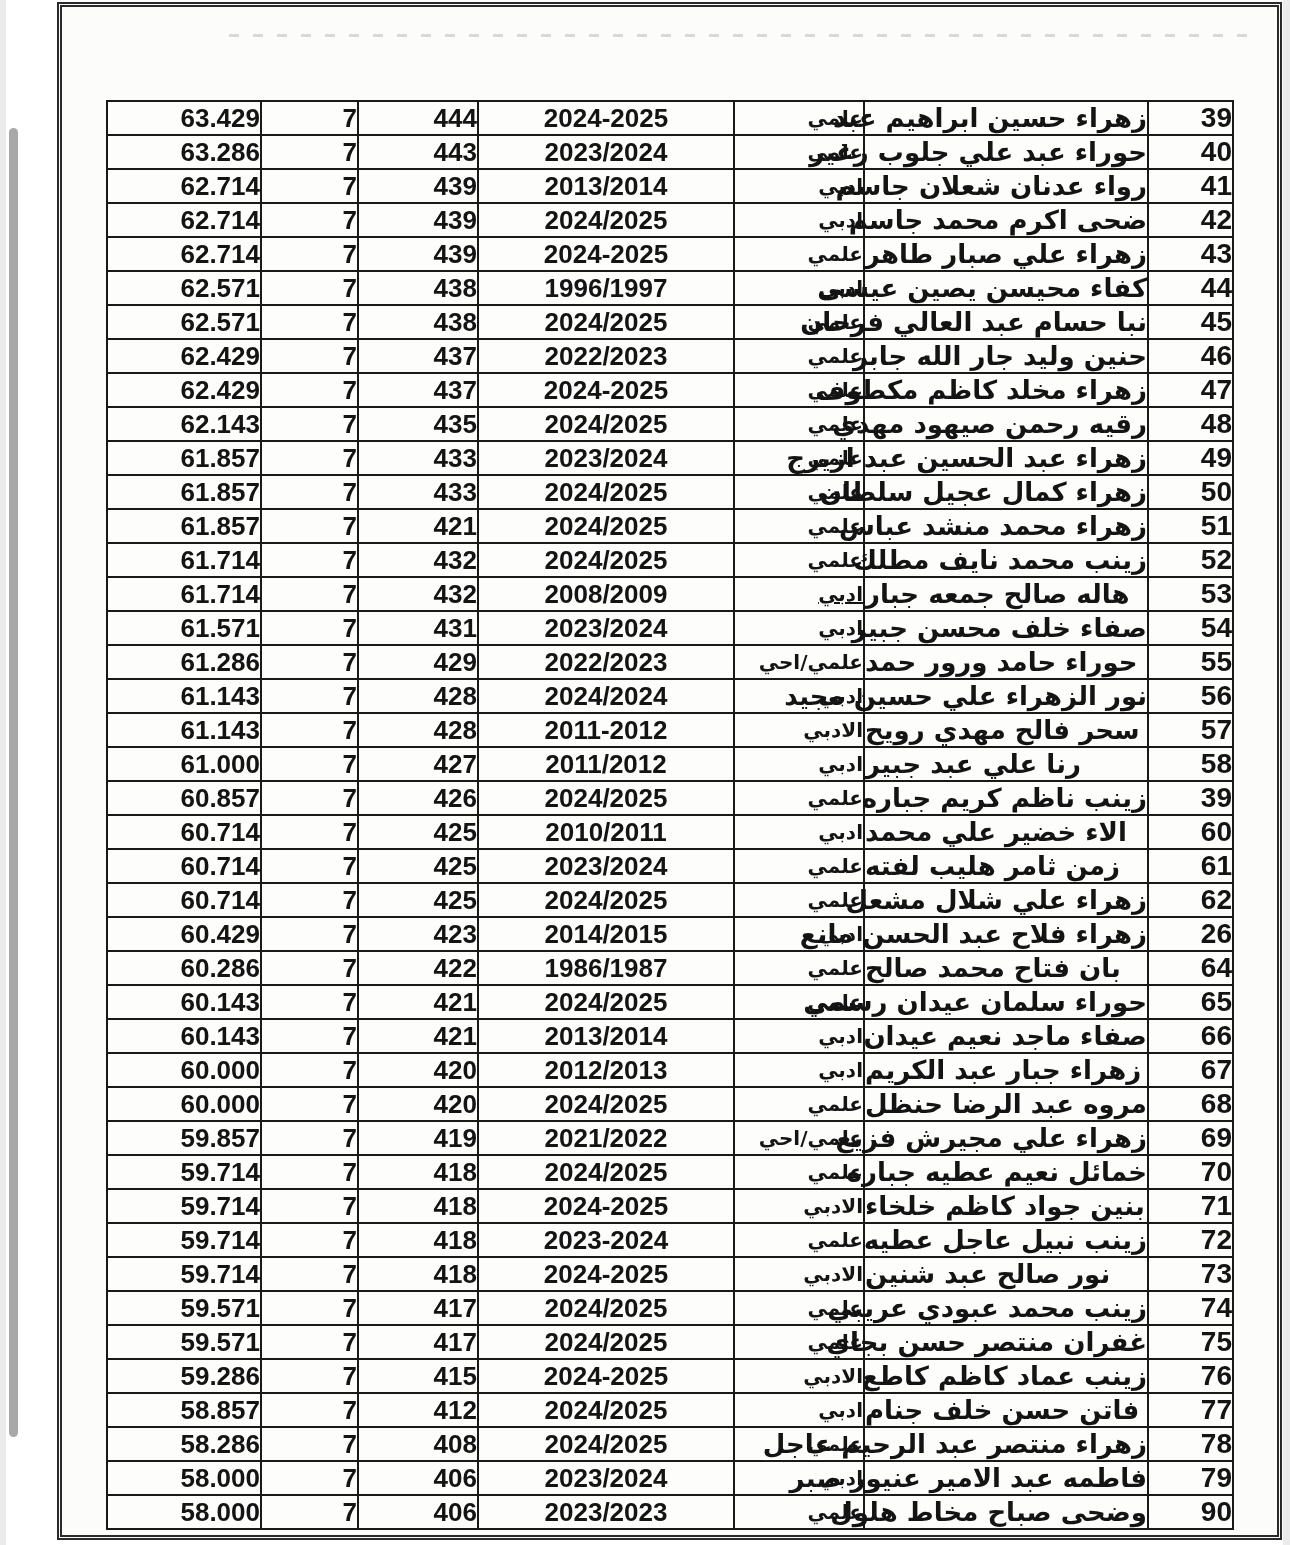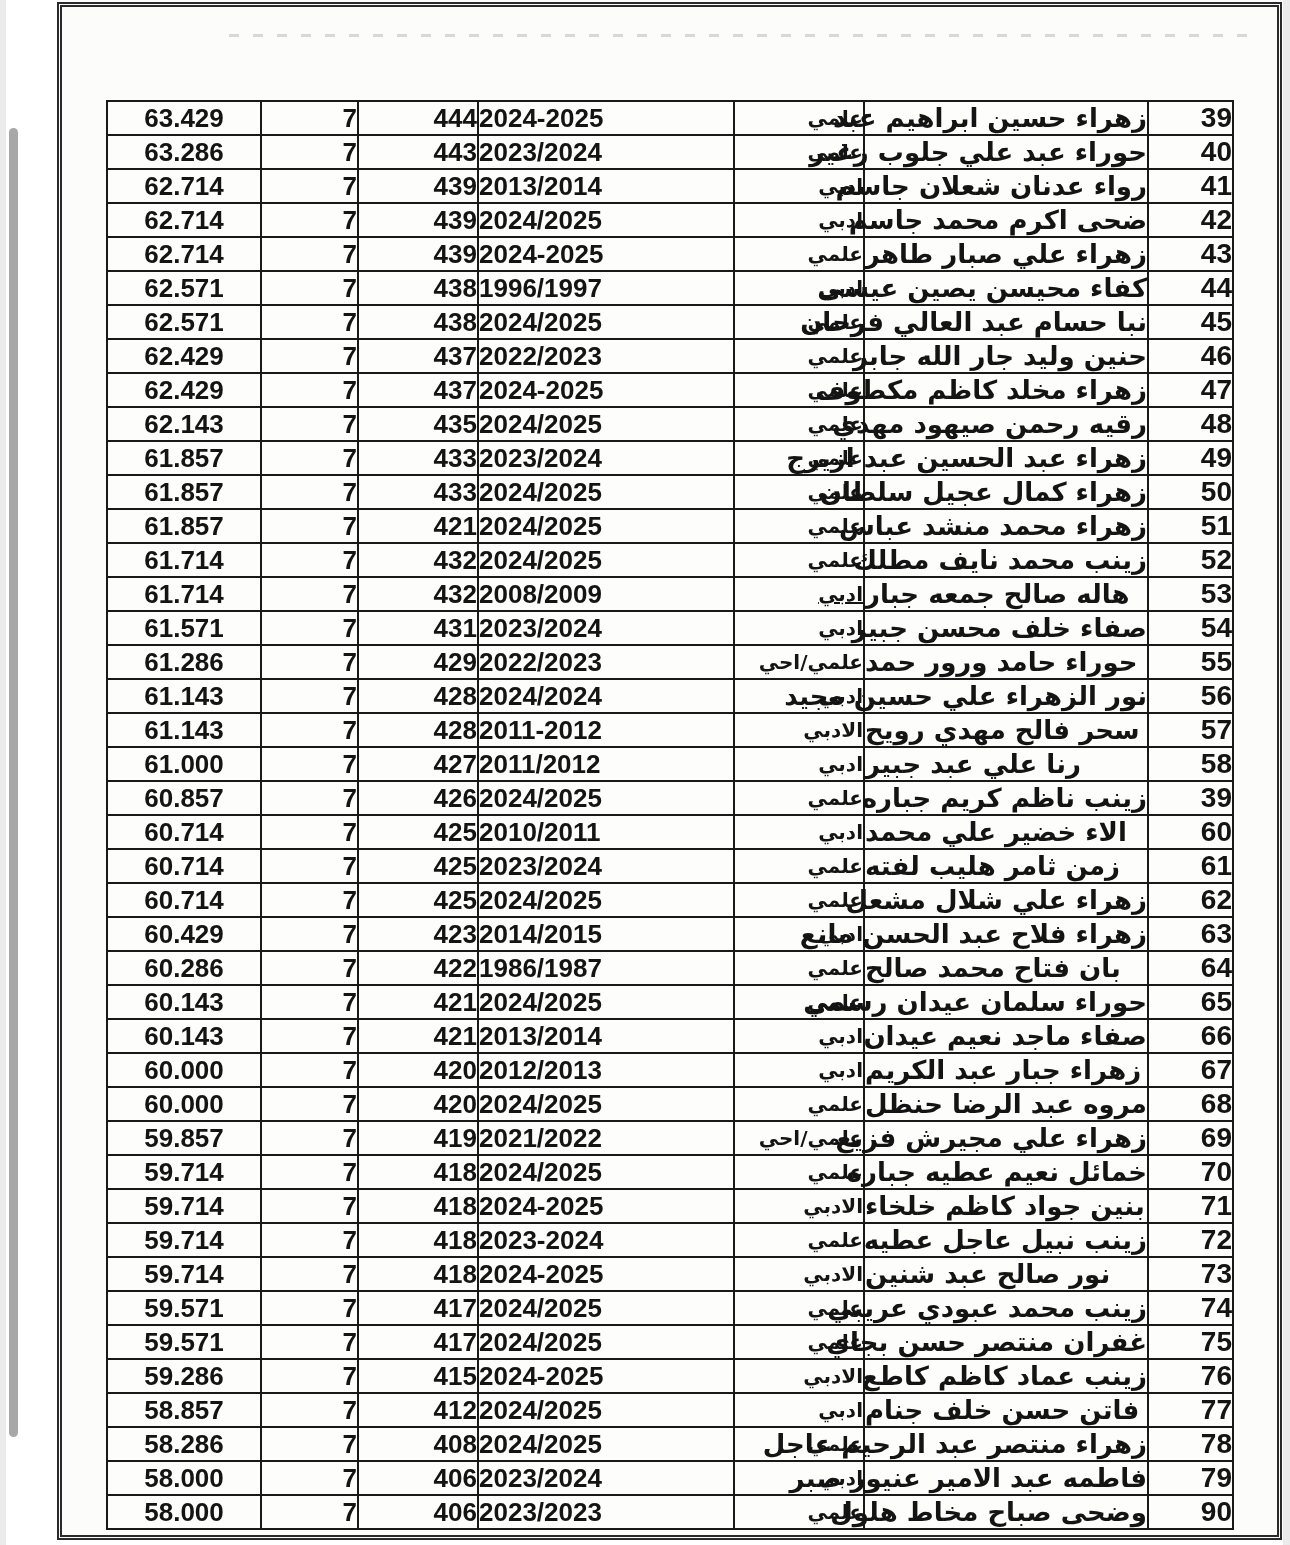--- a/index.html
+++ b/index.html
@@ -34,24 +34,24 @@
   table.results td{
     border:2px solid #191919;
     padding:0;vertical-align:middle;overflow:visible;
     color:#141414;font-weight:700;white-space:nowrap;
   }
   .num{font-family:"Liberation Sans","DejaVu Sans",sans-serif;font-size:26px;}
   .ar{font-family:"DejaVu Sans","Liberation Sans",sans-serif;}
   .c-rank{text-align:right;padding-left:2px;padding-right:9px;font-size:28px;}
   .c-name{text-align:left;padding-right:5px;font-size:26px;}
   .c-branch{text-align:right;padding-right:3px;font-size:20px;}
-  .c-year{text-align:left;direction:ltr;padding-left:5px;}
+  .c-year{text-align:center;direction:ltr;padding-left:5px;}
   .c-total{text-align:right;padding-right:3px;margin-left:36px;}
   .c-count{text-align:right;padding-right:6px;}
-  .c-avg{text-align:center;padding-right:8px;}
+  .c-avg{text-align:right;padding-right:8px;}
   td.u{text-decoration:underline;}
 </style>
 </head>
 <body>
 
 <div class="edge-strip-left"></div>
 <div class="edge-strip-right"></div>
 <div class="scroll-thumb"></div>
 
 <div class="sheet">
@@ -277,21 +277,21 @@
         <tr>
           <td class="num c-rank">62</td>
           <td class="ar c-name">زهراء علي شلال مشعل</td>
           <td class="ar c-branch">علمي</td>
           <td class="num c-year">2024/2025</td>
           <td class="num c-total">425</td>
           <td class="num c-count">7</td>
           <td class="num c-avg">60.714</td>
         </tr>
         <tr>
-          <td class="num c-rank">63</td>
+          <td class="num c-rank">26</td>
           <td class="ar c-name">زهراء فلاح عبد الحسن مانع</td>
           <td class="ar c-branch">ادبي</td>
           <td class="num c-year">2014/2015</td>
           <td class="num c-total">423</td>
           <td class="num c-count">7</td>
           <td class="num c-avg">60.429</td>
         </tr>
         <tr>
           <td class="num c-rank">64</td>
           <td class="ar c-name">بان فتاح محمد صالح</td>

